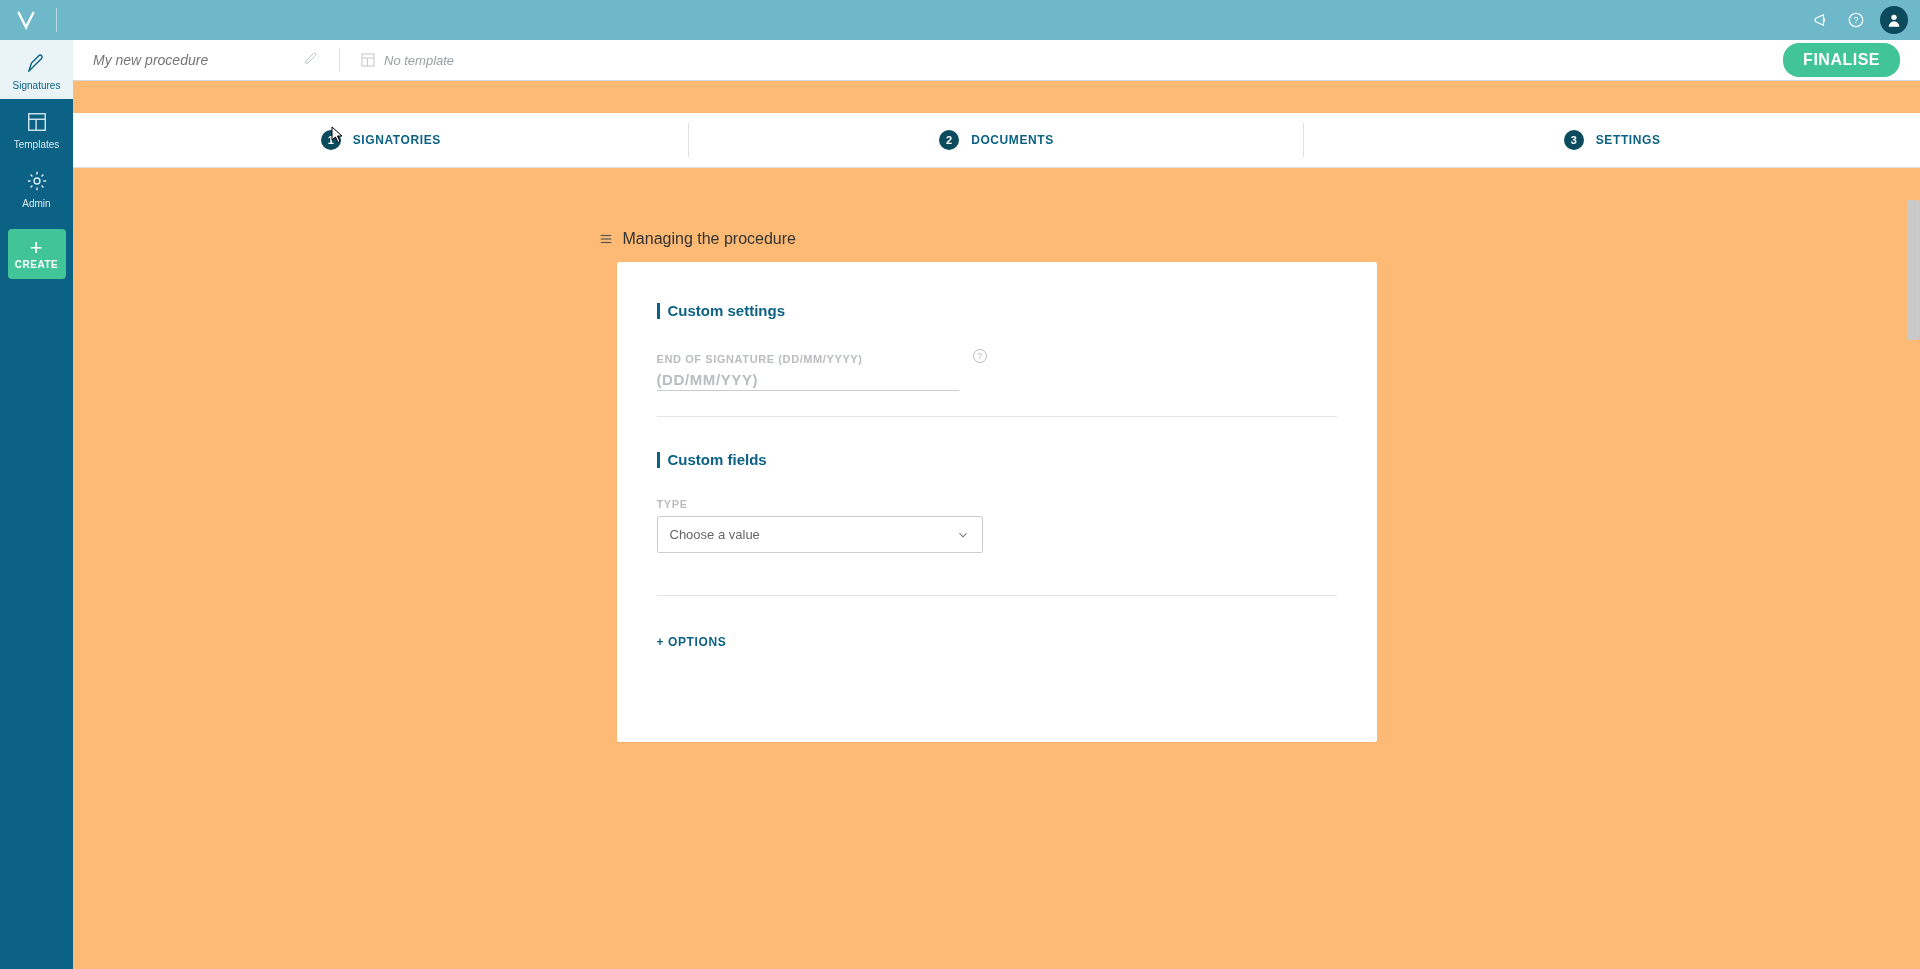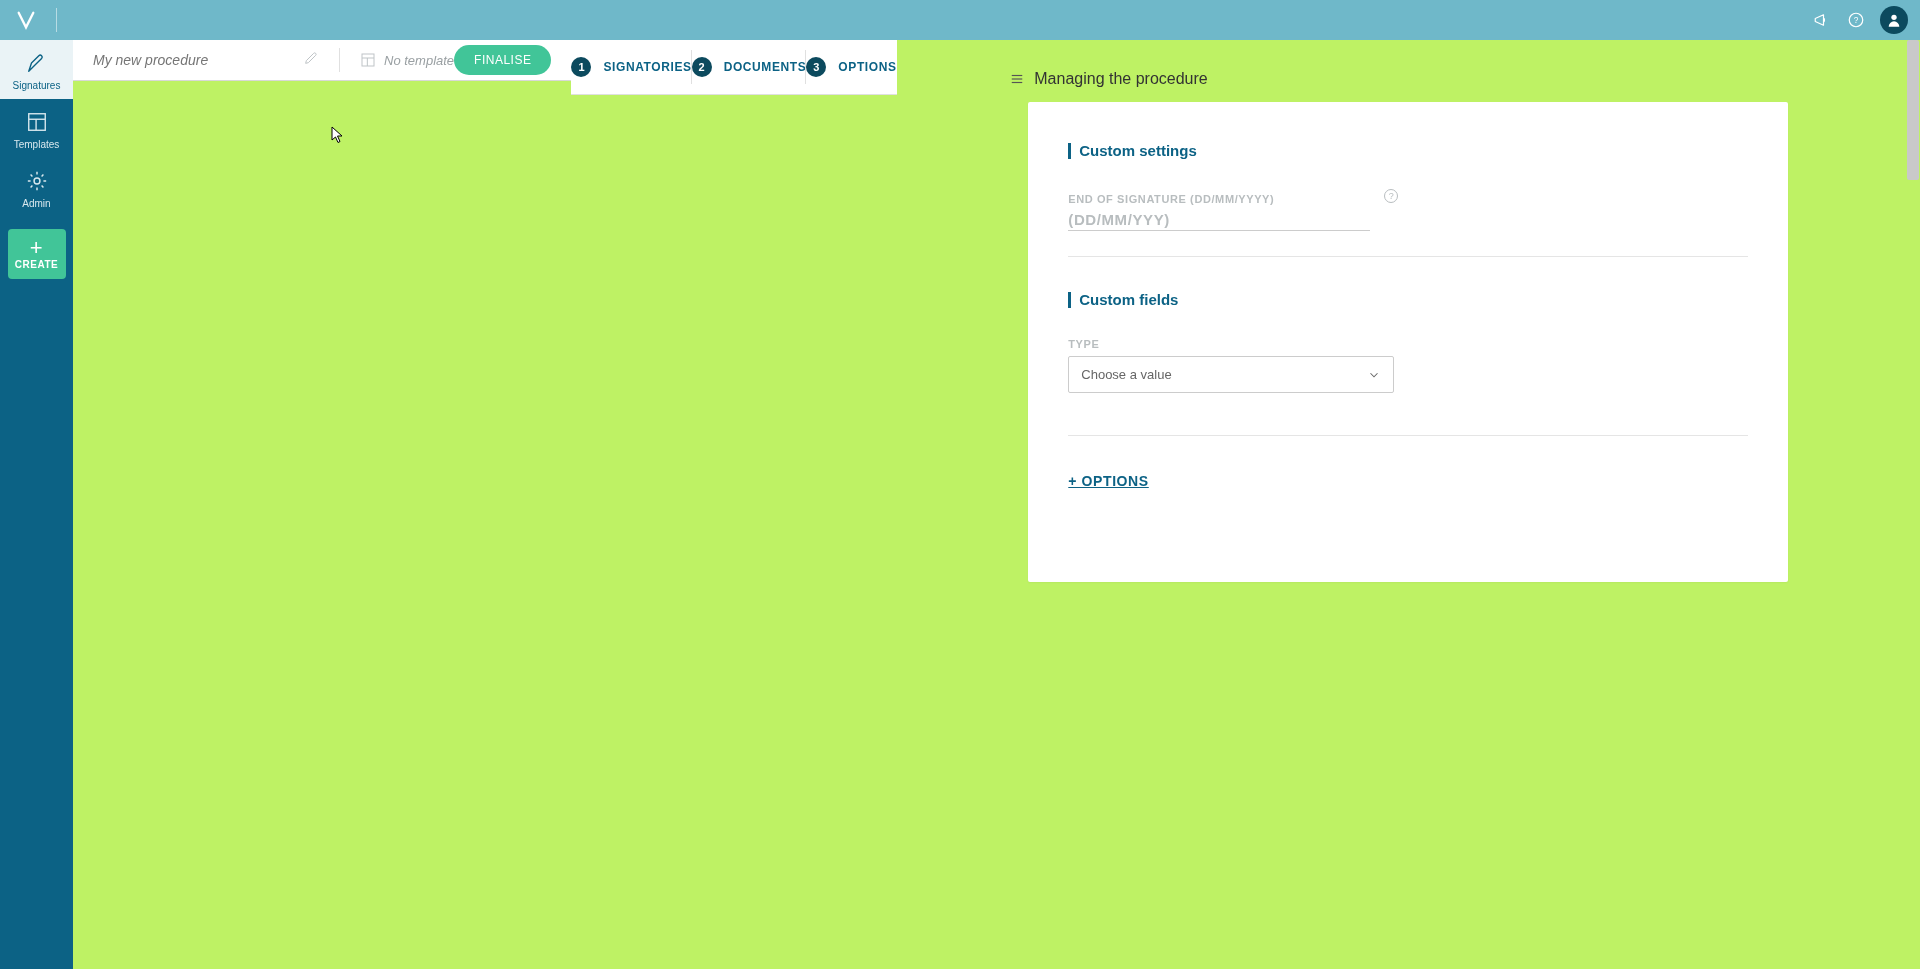--- a/index.html
+++ b/index.html
@@ -62,22 +62,22 @@
     display: flex; flex-direction: column; align-items: center; justify-content: center;
     color: #fff; font-size: 10px; font-weight: bold; letter-spacing: 0.5px;
     cursor: pointer;
   }
   .sidebar .create-btn .plus { font-size: 22px; line-height: 18px; font-weight: normal; margin-bottom: 2px;}
 
   
   .content {
     position: absolute;
     left: 73px; right: 0; top: 40px; bottom: 0;
-    background: #bef264;
-    display: flex; 
+    background: #fdba74;
+    display: flex; flex-direction: column; gap: 32px;
   }
 
   
   .proc-header {
     height: 41px;
     background: #ffffff;
     border-bottom: 1px solid #d8d8d8;
     display: flex; align-items: center;
     padding: 0 20px;
   }
@@ -86,21 +86,21 @@
     width: 200px;
     border: none; outline: none; background: transparent;
   }
   .proc-header .edit-icon { margin-left: 10px; cursor:pointer; }
   .proc-header .vsep { width:1px; height: 24px; background:#e0e0e0; margin: 0 20px; }
   .proc-header .template-label { display:flex; align-items:center; gap:8px; color:#9aa0a3; font-style:italic; font-size:13px; }
   .proc-header .finalise {
     margin-left: auto;
     background: #41c598;
     color: #fff;
-    font-size: 12px; font-weight: normal; letter-spacing: 0.5px;
+    font-size: 16px; font-weight: bold; letter-spacing: 0.5px;
     padding: 8px 20px;
     border-radius: 16px;
     cursor: pointer;
     border:none;
   }
 
   
   .stepper {
     height: 55px;
     background: #fff;
@@ -184,21 +184,21 @@
   .select-box {
     width: 326px; height: 37px;
     border: 1px solid #ccc; border-radius: 2px;
     display: flex; align-items: center; justify-content: space-between;
     padding: 0 12px;
     color: #666; font-size: 13px;
     cursor: pointer;
     background: #fff;
   }
 
-  .options-link { color: #0c6285; font-size: 14px; font-weight: bold; letter-spacing: 0.6px; text-decoration: underline; cursor:pointer; }
+  .options-link { color: #0c6285; font-size: 12px; font-weight: bold; letter-spacing: 0.6px; cursor:pointer; }
   .options-wrap { margin-top: 36px; }
 
   .cursor-arrow {
     position: absolute;
     left: 258px; top: 86px;
     pointer-events: none;
     z-index: 100;
   }
 
   
@@ -304,21 +304,21 @@
     <div class="step">
       <div class="circle">1</div>
       <div class="label">SIGNATORIES</div>
     </div>
     <div class="step">
       <div class="circle">2</div>
       <div class="label">DOCUMENTS</div>
     </div>
     <div class="step">
       <div class="circle">3</div>
-      <div class="label">OPTIONS</div>
+      <div class="label">SETTINGS</div>
     </div>
   </div>
 
   <div class="main-scroll">
     <div class="fake-scrollbar"></div>
     <div class="main-inner">
       <div class="section-header">
         <svg width="14" height="14" viewBox="0 0 24 24">
             <line x1="3" y1="6" x2="21" y2="6" stroke="#555" stroke-width="2"></line>
             <line x1="3" y1="12" x2="21" y2="12" stroke="#555" stroke-width="2"></line>

